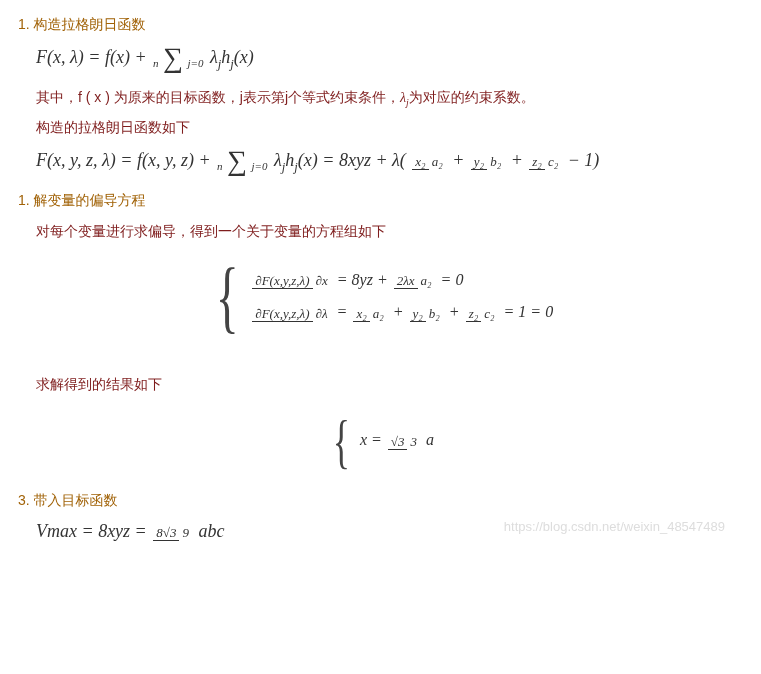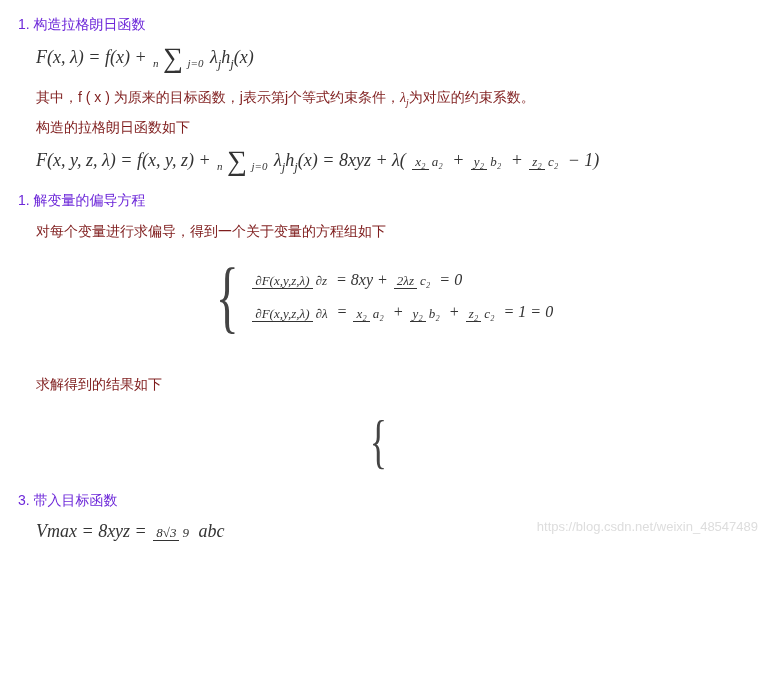--- a/index.html
+++ b/index.html
@@ -10,21 +10,21 @@
     body {
       font-family: "Microsoft YaHei", "PingFang SC", sans-serif;
       font-size: 14px;
       color: #333;
       background: #fff;
       padding: 12px 18px;
       width: 761px;
       line-height: 1.8;
     }
     .section-title {
-      color: #6d28d9;
+      color: #a16207;
       margin-bottom: 6px;
     }
     .math-block {
       font-family: "Times New Roman", serif;
       font-style: italic;
       font-size: 18px;
       margin: 8px 0 12px 18px;
       color: #333;
       line-height: 1.2;
     }
@@ -108,21 +108,21 @@
       gap: 4px;
     }
     .eq-line {
       font-family: "Times New Roman", serif;
       font-style: italic;
       font-size: 16px;
       white-space: nowrap;
     }
     .watermark {
       position: absolute;
-      right: 3px;
+      right: 36px;
       bottom: 28px;
       color: #ddd;
       font-size: 13px;
       font-family: Arial, sans-serif;
     }
     .rel {
       position: relative;
     }
   </style>
 </head>
@@ -162,23 +162,23 @@
   <span> − 1)</span>
 </div>
 
 <div class="section-title">1. 解变量的偏导方程</div>
 <div class="text">对每个变量进行求偏导，得到一个关于变量的方程组如下</div>
 
 <div class="equation-system">
   <span class="brace">{</span>
   <div class="eq-lines">
     <div class="eq-line">
-      <span class="frac"><span class="num">∂F(x,y,z,λ)</span><span class="den">∂z</span></span>
-      <span> = 8xy + </span>
-      <span class="frac"><span class="num">2λz</span><span class="den">c₂</span></span>
+      <span class="frac"><span class="num">∂F(x,y,z,λ)</span><span class="den">∂x</span></span>
+      <span> = 8yz + </span>
+      <span class="frac"><span class="num">2λx</span><span class="den">a₂</span></span>
       <span> = 0</span>
     </div>
     <div class="eq-line">
       <span class="frac"><span class="num">∂F(x,y,z,λ)</span><span class="den">∂λ</span></span>
       <span> = </span>
       <span class="frac"><span class="num">x₂</span><span class="den">a₂</span></span>
       <span> + </span>
       <span class="frac"><span class="num">y₂</span><span class="den">b₂</span></span>
       <span> + </span>
       <span class="frac"><span class="num">z₂</span><span class="den">c₂</span></span>
@@ -186,20 +186,25 @@
     </div>
   </div>
 </div>
 
 <div style="height:20px"></div>
 <div class="text">求解得到的结果如下</div>
 
 <div class="equation-system">
   <span class="brace-small">{</span>
   <div class="eq-lines">
+    <div class="eq-line">
+      <span>x = </span>
+      <span class="frac"><span class="num">√3</span><span class="den">3</span></span>
+      <span>a</span>
+    </div>
   </div>
 </div>
 
 <div class="section-title" style="margin-top:20px">3. 带入目标函数</div>
 
 <div class="math-block">
   <span>Vmax = 8xyz = </span>
   <span class="frac"><span class="num">8√3</span><span class="den">9</span></span>
   <span>abc</span>
 </div>

